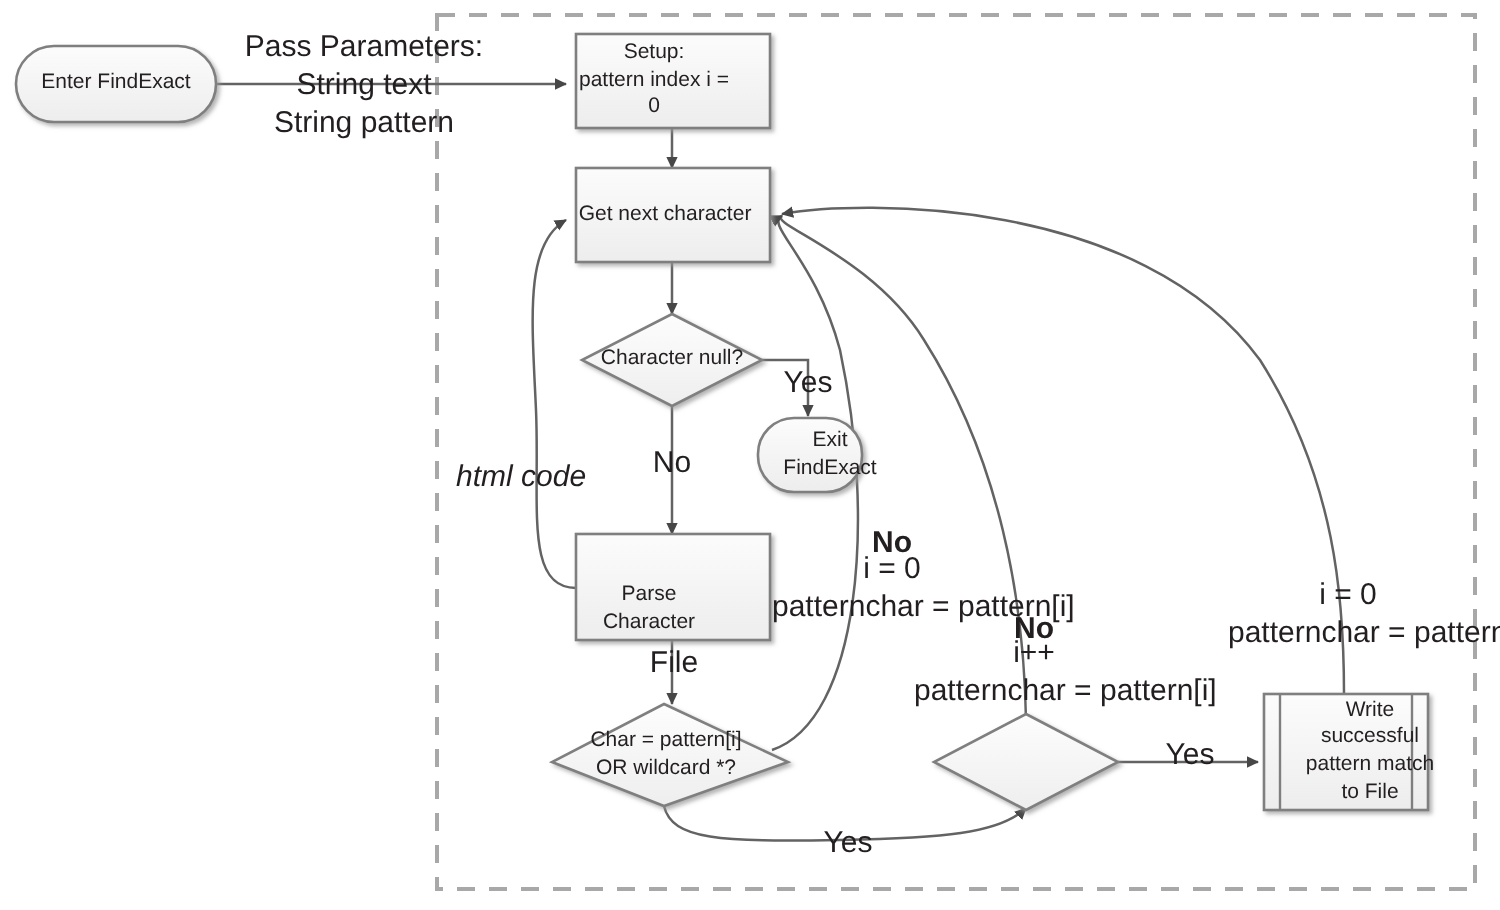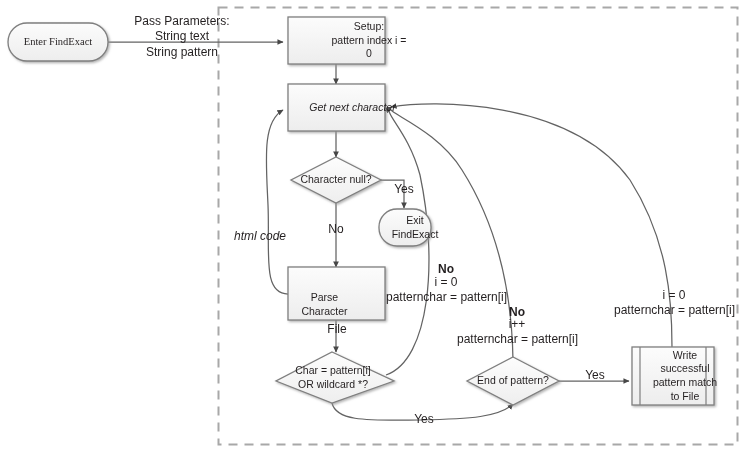--- a/index.html
+++ b/index.html
@@ -18,21 +18,21 @@
   svg.layer {
     position: absolute;
     left: 0;
     top: 0;
     width: 750px;
     height: 455px;
   }
   .lbl {
     position: absolute;
     font-family: "Liberation Sans", sans-serif;
-    font-size: 12px;
+    font-size: 15px;
     color: #231f20;
     line-height: 1.28;
     text-align: center;
     white-space: pre;
     pointer-events: none;
   }
   .lbl.b { font-weight: bold; }
   .shape-text {
     position: absolute;
     display: flex;
@@ -114,38 +114,37 @@
 
     <polygon points="513,357 559,381 513,405 467,381" fill="url(#gradDia)" stroke="#7f7f7f" stroke-width="1.3" filter="url(#sh)"></polygon>
 
     <g filter="url(#sh)">
       <rect x="632" y="347" width="82" height="58" fill="url(#gradBox)" stroke="#7f7f7f" stroke-width="1.3"></rect>
       <line x1="640" y1="347" x2="640" y2="405" stroke="#7f7f7f" stroke-width="1.2"></line>
       <line x1="706" y1="347" x2="706" y2="405" stroke="#7f7f7f" stroke-width="1.2"></line>
     </g>
   </svg>
 
-  <div class="shape-text" style="left:8px; top:23px; width:100px; height:38px;font-family:Liberation Serif, serif;">Enter FindExact</div>
+  <div class="shape-text" style="left:8px; top:23px; width:100px; height:38px;">Enter FindExact</div>
 
-  <div class="shape-text" style="left:288px; top:17px; width:78px; height:47px;padding-left:42px;">Setup:
+  <div class="shape-text" style="left:288px; top:17px; width:78px; height:47px;">Setup:
 pattern index i = 0</div>
 
-  <div class="shape-text" style="left:304px; top:84px; width:97px; height:47px;font-style:italic;">Get next character</div>
+  <div class="shape-text" style="left:284px; top:84px; width:97px; height:47px;">Get next character</div>
 
   <div class="shape-text" style="left:284px; top:166px; width:104px; height:28px;text-align:right;">Character null?</div>
 
   <div class="shape-text" style="left:379px; top:209px; width:72px; height:37px;">Exit
 FindExact</div>
 
   <div class="shape-text" style="left:288px; top:278px; width:73px; height:53px;">Parse Character</div>
 
   <div class="shape-text" style="left:278px; top:362px; width:110px; height:32px;">Char = pattern[i]
 OR wildcard *?</div>
 
-  <div class="shape-text" style="left:466px; top:371px; width:94px; height:20px;">End of pattern?</div>
 
   <div class="shape-text" style="left:641px; top:347px; width:88px; height:58px;">Write
 successful
 pattern match
 to File</div>
 
   <div class="lbl" style="left:122px; top:14px; width:120px;">Pass Parameters:
 String text
 String pattern</div>
 

